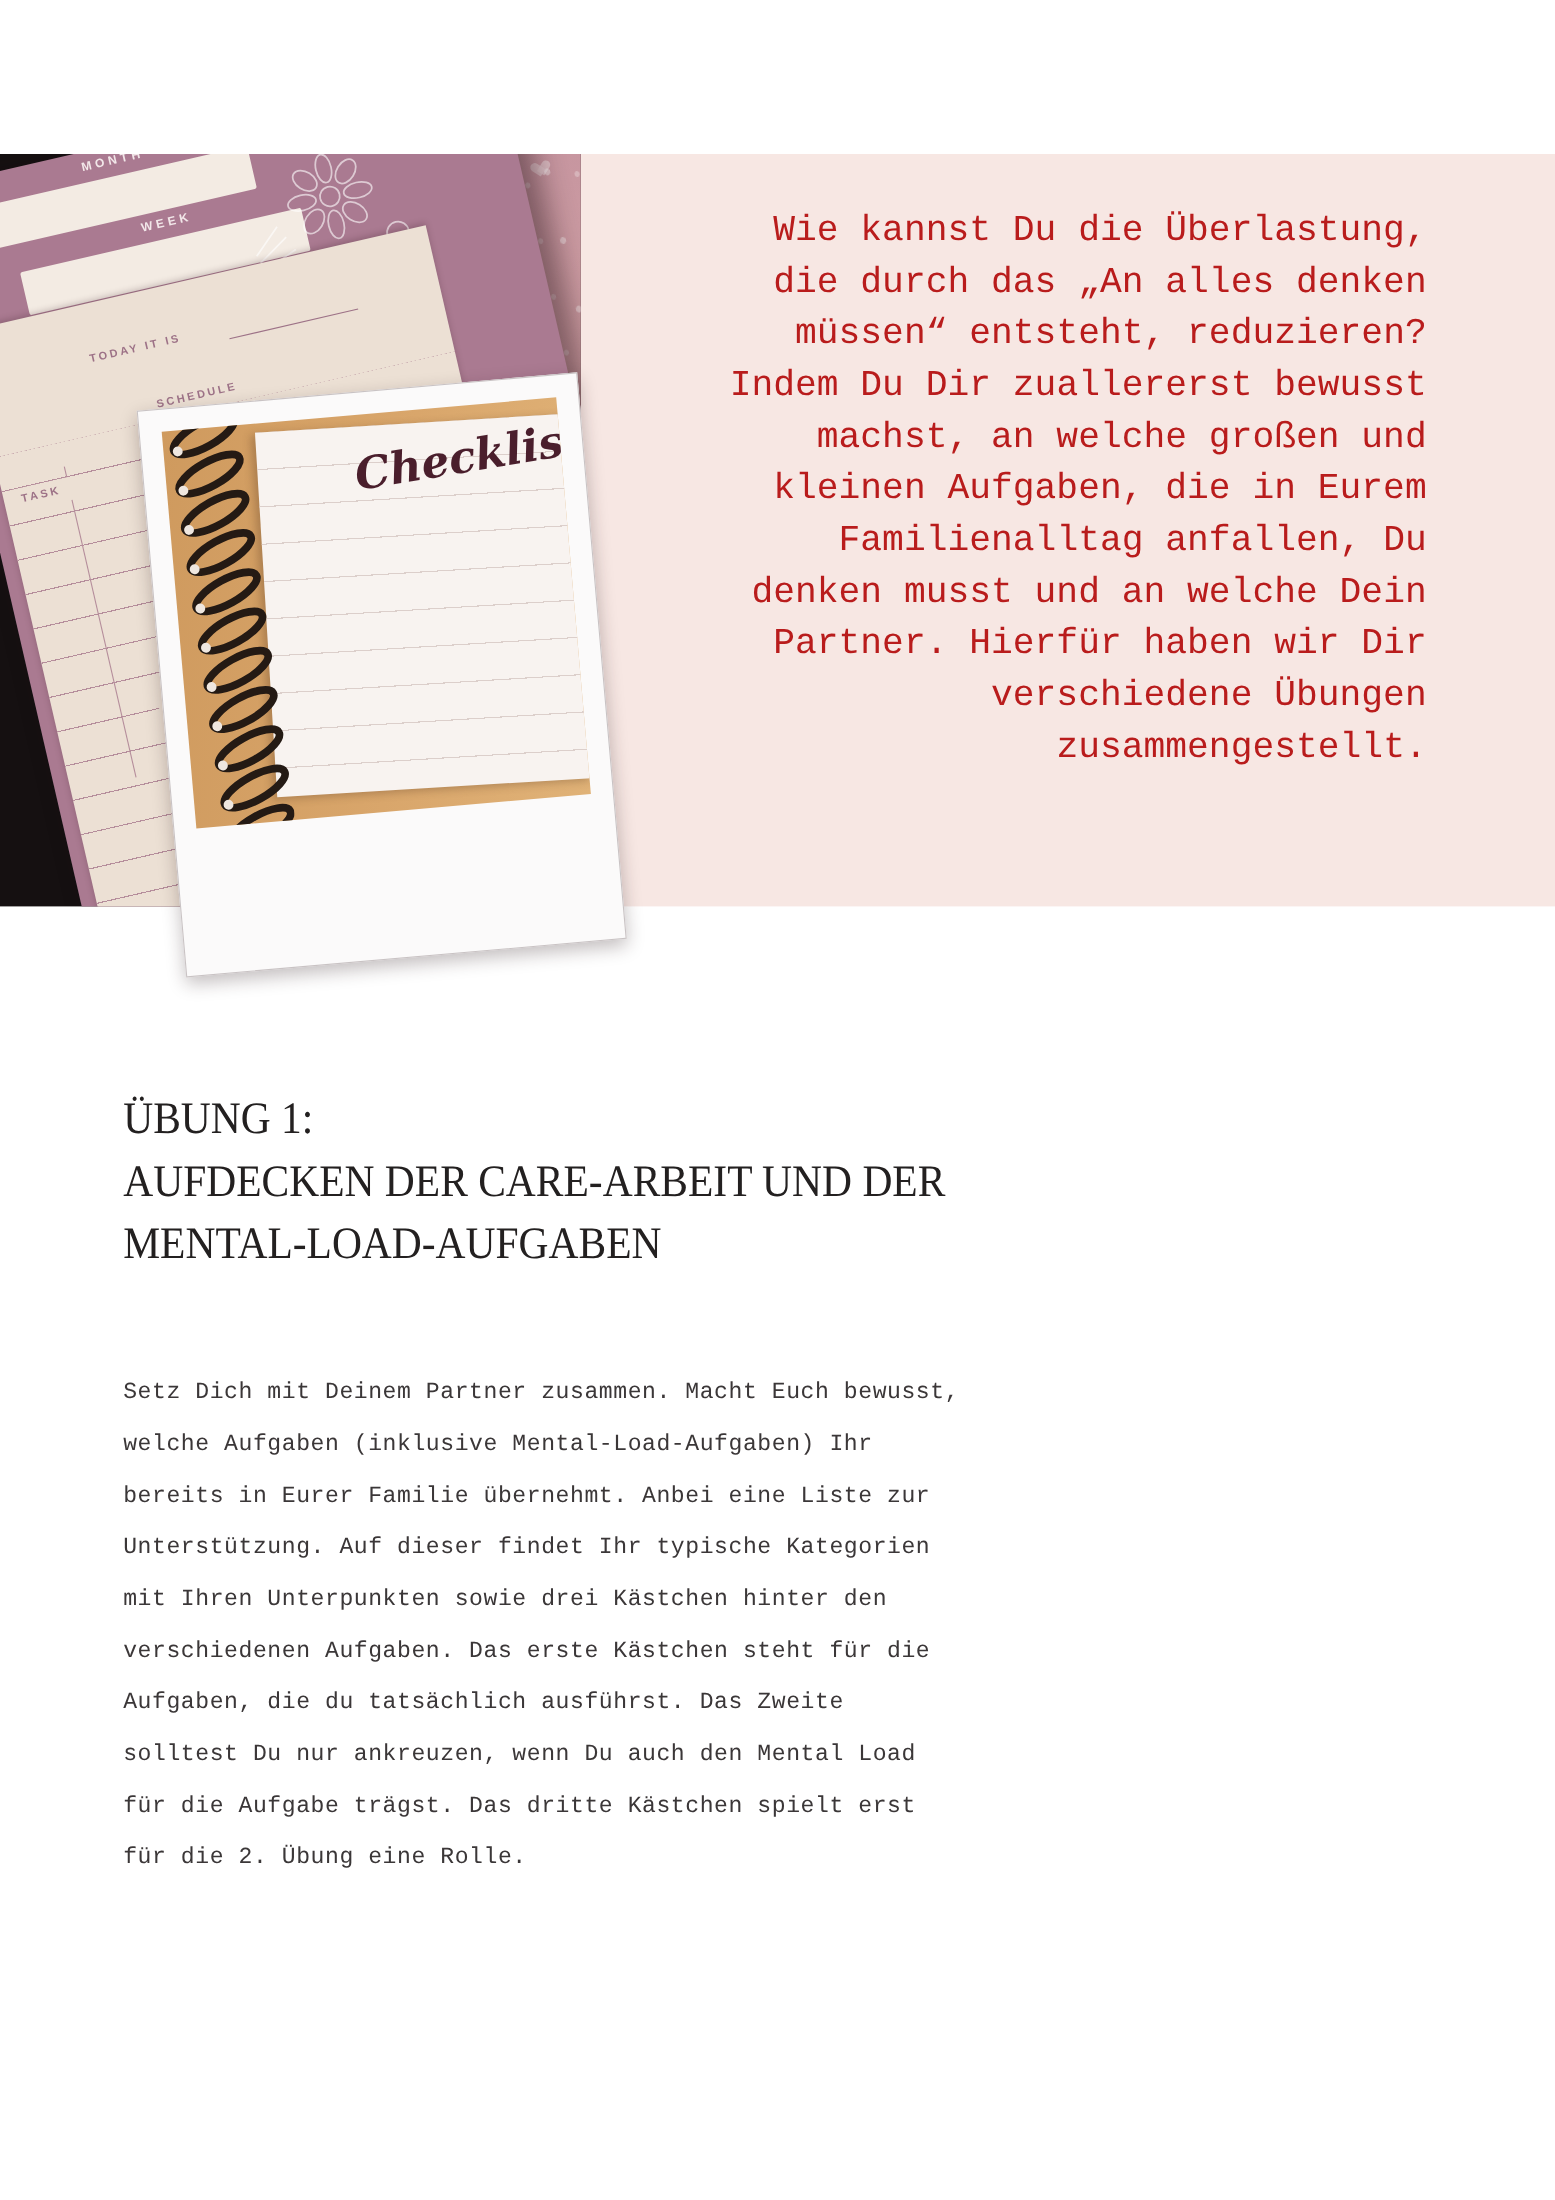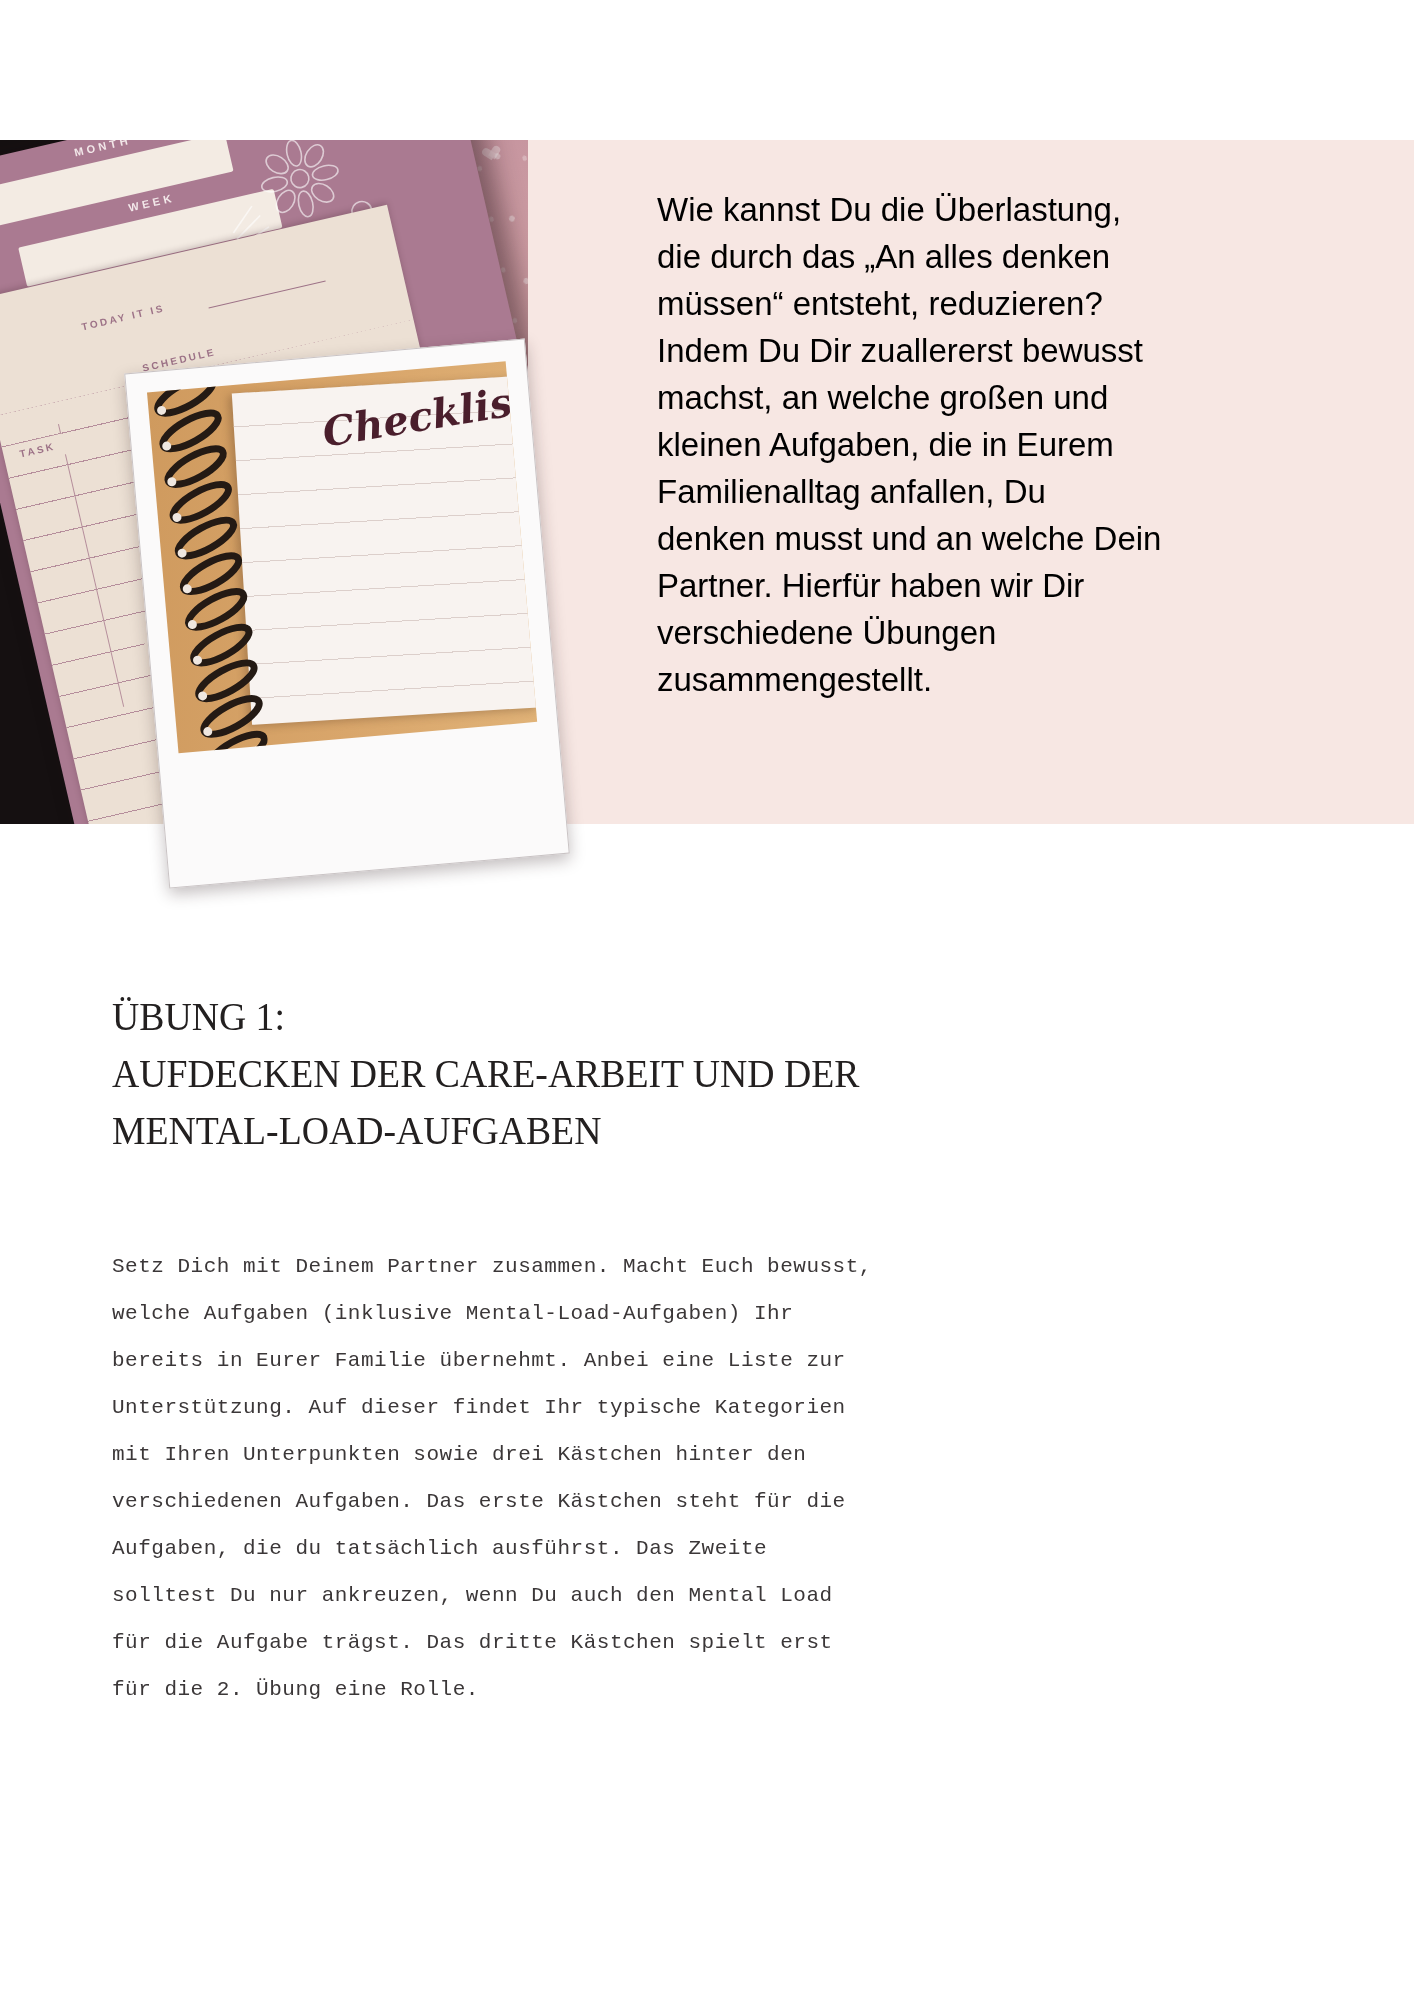--- a/index.html
+++ b/index.html
@@ -2,22 +2,22 @@
 <html><head>
 <meta charset="utf-8">
 <style>
   html,body{margin:0;padding:0;background:#ffffff;}
   .page{position:relative;width:1414px;height:2000px;background:#ffffff;overflow:hidden;
         font-family:"Liberation Sans",sans-serif;}
 
   
   .hero-bg{position:absolute;left:400px;top:140px;width:1014px;height:684px;background:#f7e7e3;}
   .intro-text{position:absolute;left:657px;top:186px;width:640px;
-      font-family:Liberation Sans, sans-serif;font-size:33px;line-height:47px;
-      color:#000000;white-space:pre-line;}
+      font-family:Liberation Mono, monospace;font-size:33px;line-height:47px;
+      color:#b91c1c;white-space:pre-line;text-align:right;}
 
   
   .photo-block{position:absolute;left:0;top:140px;width:528px;height:684px;overflow:hidden;
       background:#151011;}
 
   .heart-paper{position:absolute;left:270px;top:-40px;width:330px;height:760px;
       transform:rotate(-13deg);transform-origin:0 0;
       background-image:
         radial-gradient(rgba(255,255,255,.38) 2.5px, rgba(255,255,255,0) 3px),
         radial-gradient(rgba(255,255,255,.28) 2px, rgba(255,255,255,0) 2.6px),

